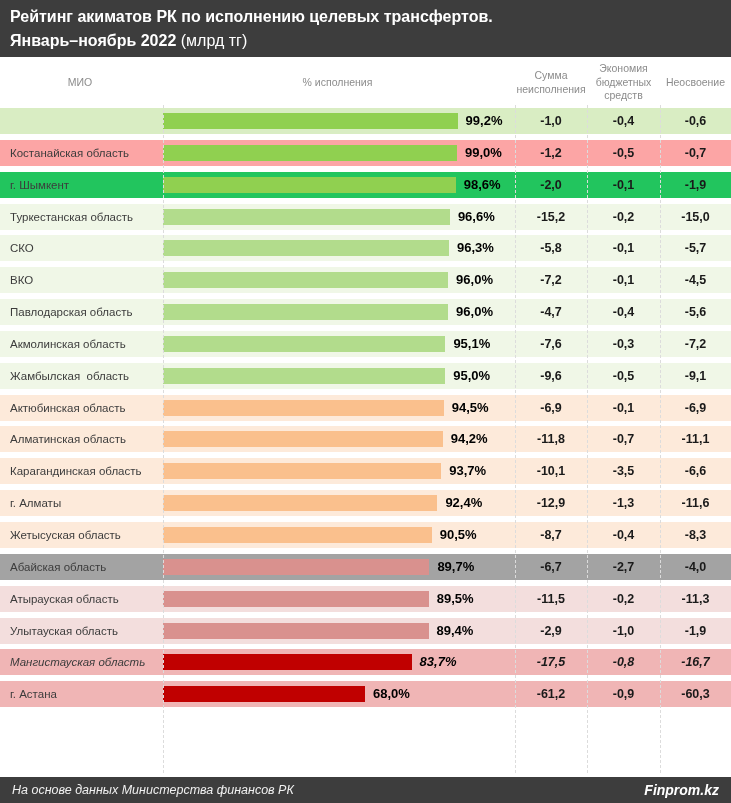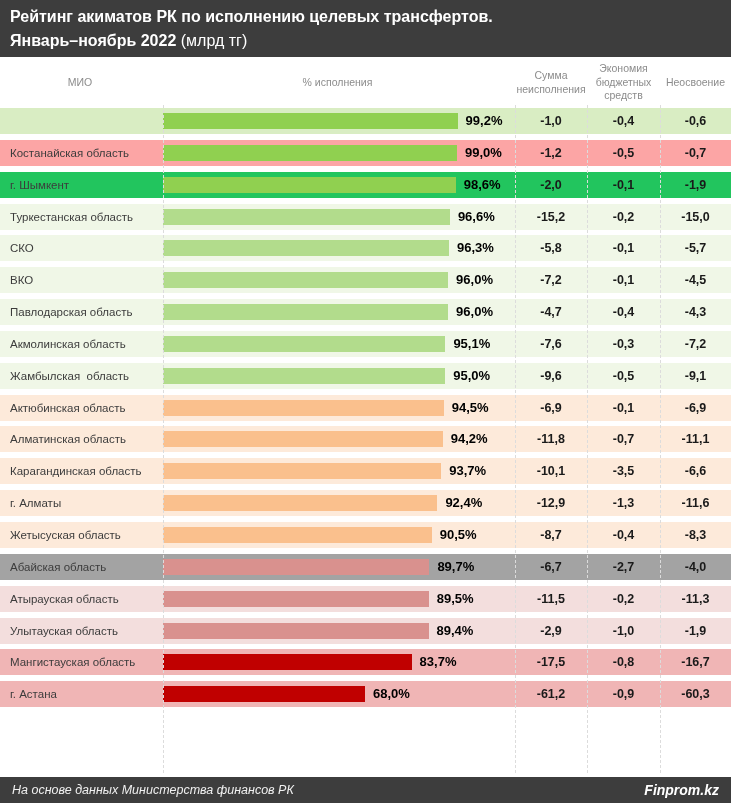--- a/index.html
+++ b/index.html
@@ -129,21 +129,21 @@
       <span class="val v2">-0,1</span>
       <span class="val v3">-4,5</span>
     </div>
 
     <div class="row" style="background: rgb(240, 247, 231);">
       <span class="label">Павлодарская область</span>
       <div class="bar" style="width: 285.1px; background: rgb(178, 220, 140);"></div>
       <span class="pct" style="left: 456.1px;">96,0%</span>
       <span class="val v1">-4,7</span>
       <span class="val v2">-0,4</span>
-      <span class="val v3">-4,3</span>
+      <span class="val v3">-5,6</span>
     </div>
 
     <div class="row" style="background: rgb(240, 247, 231);">
       <span class="label">Акмолинская область</span>
       <div class="bar" style="width: 282.4px; background: rgb(178, 220, 140);"></div>
       <span class="pct" style="left: 453.4px;">95,1%</span>
       <span class="val v1">-7,6</span>
       <span class="val v2">-0,3</span>
       <span class="val v3">-7,2</span>
     </div>
@@ -223,21 +223,21 @@
     <div class="row" style="background: rgb(243, 222, 221);">
       <span class="label">Улытауская область</span>
       <div class="bar" style="width: 265.5px; background: rgb(217, 145, 142);"></div>
       <span class="pct" style="left: 436.5px;">89,4%</span>
       <span class="val v1">-2,9</span>
       <span class="val v2">-1,0</span>
       <span class="val v3">-1,9</span>
     </div>
 
 
-    <div class="row" style="background: rgb(240, 181, 181);">
+    <div class="row" style="background: rgb(240, 181, 181); font-style: italic;">
       <span class="label">Мангистауская область</span>
       <div class="bar" style="width: 248.6px; background: rgb(192, 0, 0);"></div>
       <span class="pct" style="left: 419.6px;">83,7%</span>
       <span class="val v1">-17,5</span>
       <span class="val v2">-0,8</span>
       <span class="val v3">-16,7</span>
     </div>
 
     <div class="row" style="background: rgb(240, 181, 181);">
       <span class="label">г. Астана</span>

